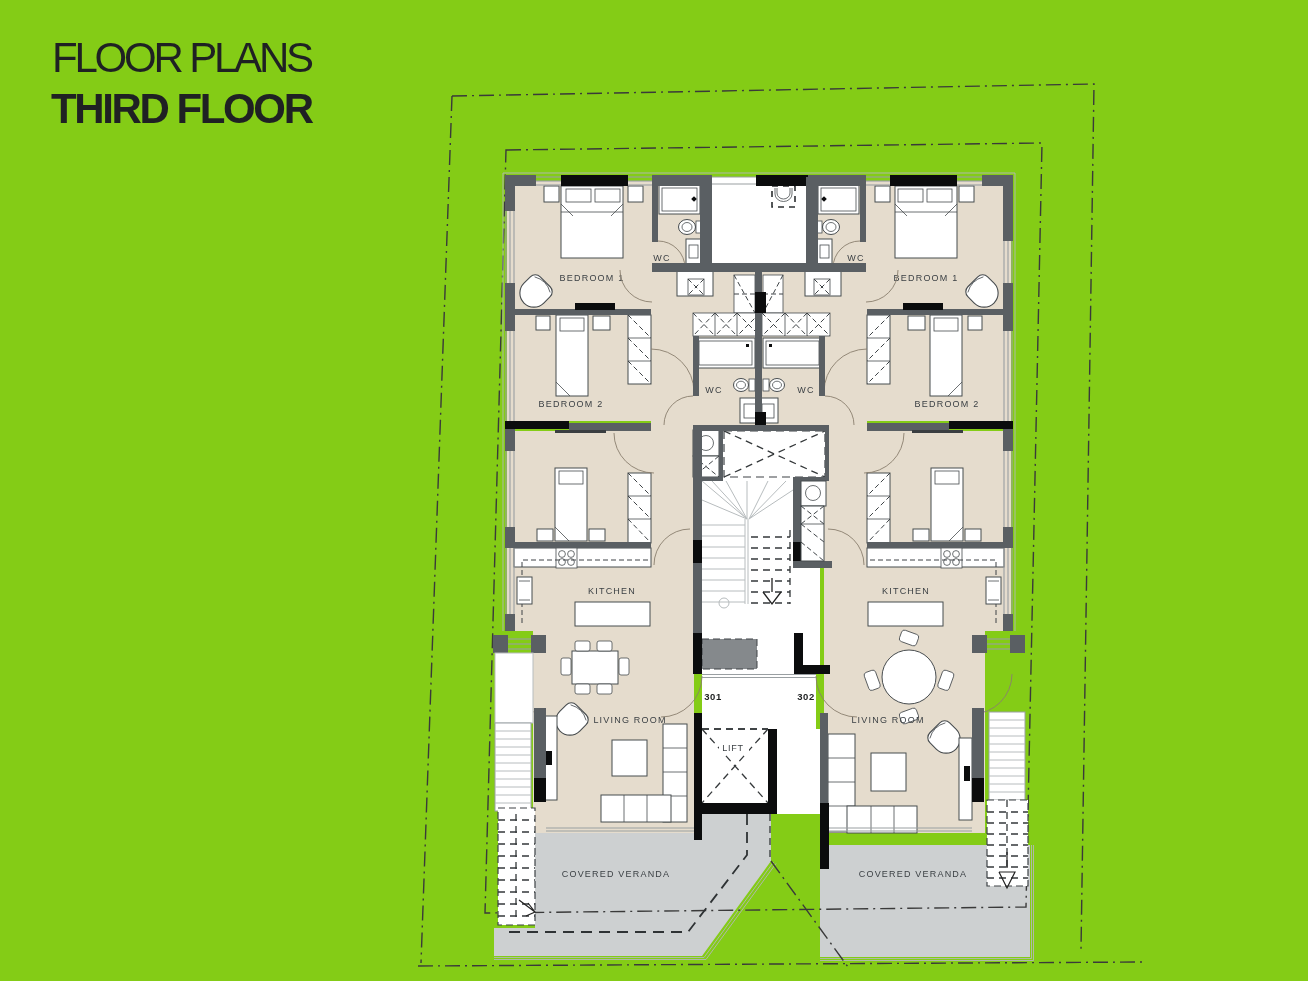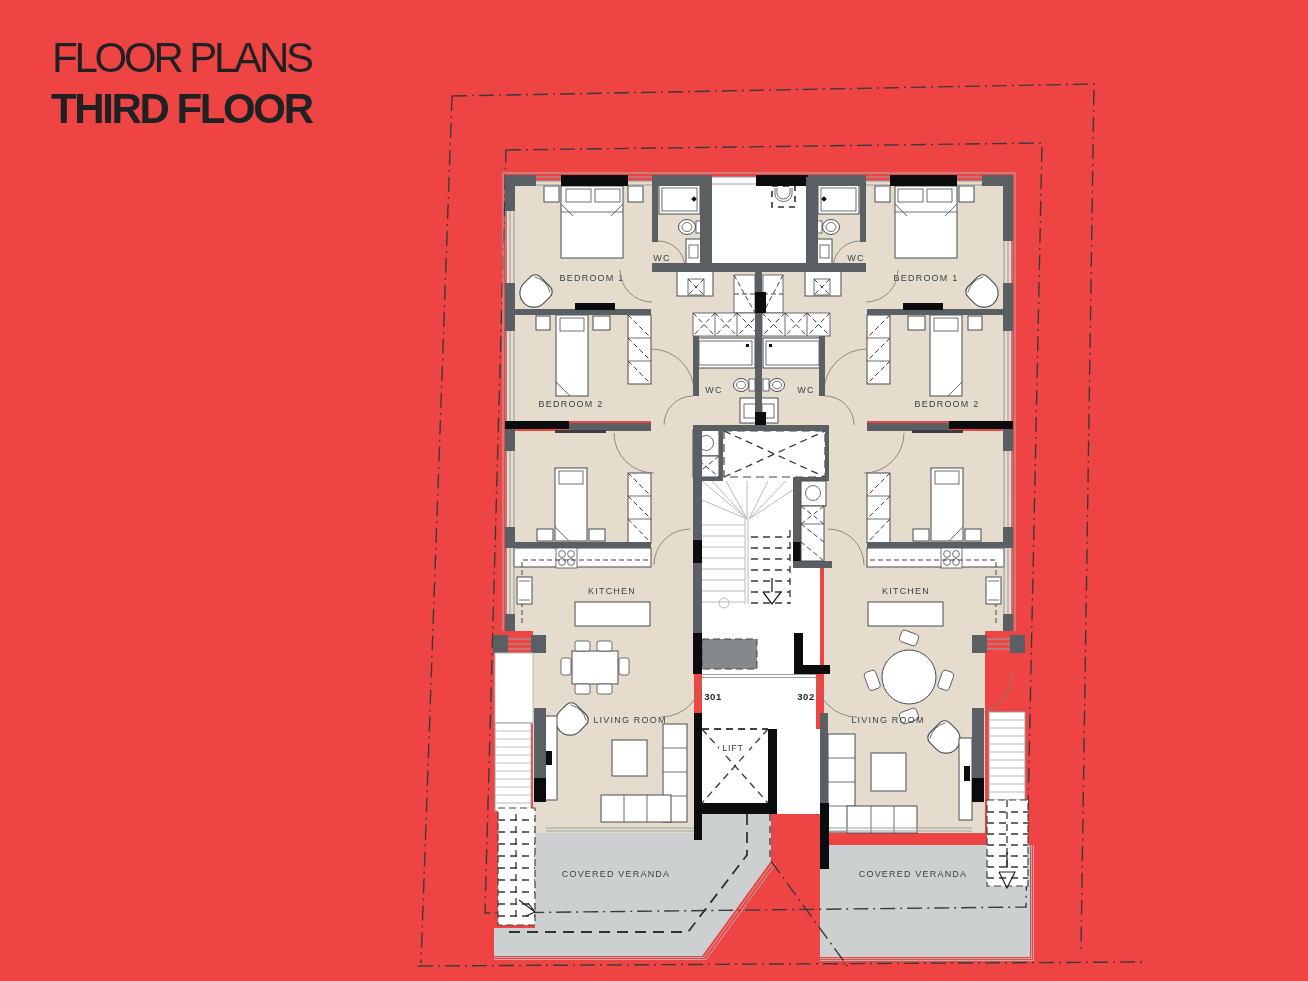--- a/index.html
+++ b/index.html
@@ -1,16 +1,16 @@
 <!DOCTYPE html>
 <html><head>
 <meta charset="utf-8">
 <style>
 html,body{margin:0;padding:0;background:#ffffff;}
-.page{position:relative;width:1308px;height:981px;background:#ef4444;overflow:hidden;}
+.page{position:relative;width:1308px;height:981px;background:#84cc16;overflow:hidden;}
 svg{position:absolute;top:0;left:0;}
 .wall{fill:#5a5f63;}
 .blk{fill:#0b0c0d;}
 .beige{fill:#e5dccd;}
 .white{fill:#ffffff;}
 .fw{fill:#ffffff;stroke:#474c4f;stroke-width:1;}
 .fwt{fill:#ffffff;stroke:#474c4f;stroke-width:0.8;}
 .thin{stroke:#474c4f;stroke-width:0.8;fill:none;}
 .hatch{stroke:#3e4346;stroke-width:1;fill:none;stroke-dasharray:5 3;}
 .arc{stroke:#8a7f6e;stroke-width:0.9;fill:none;}

